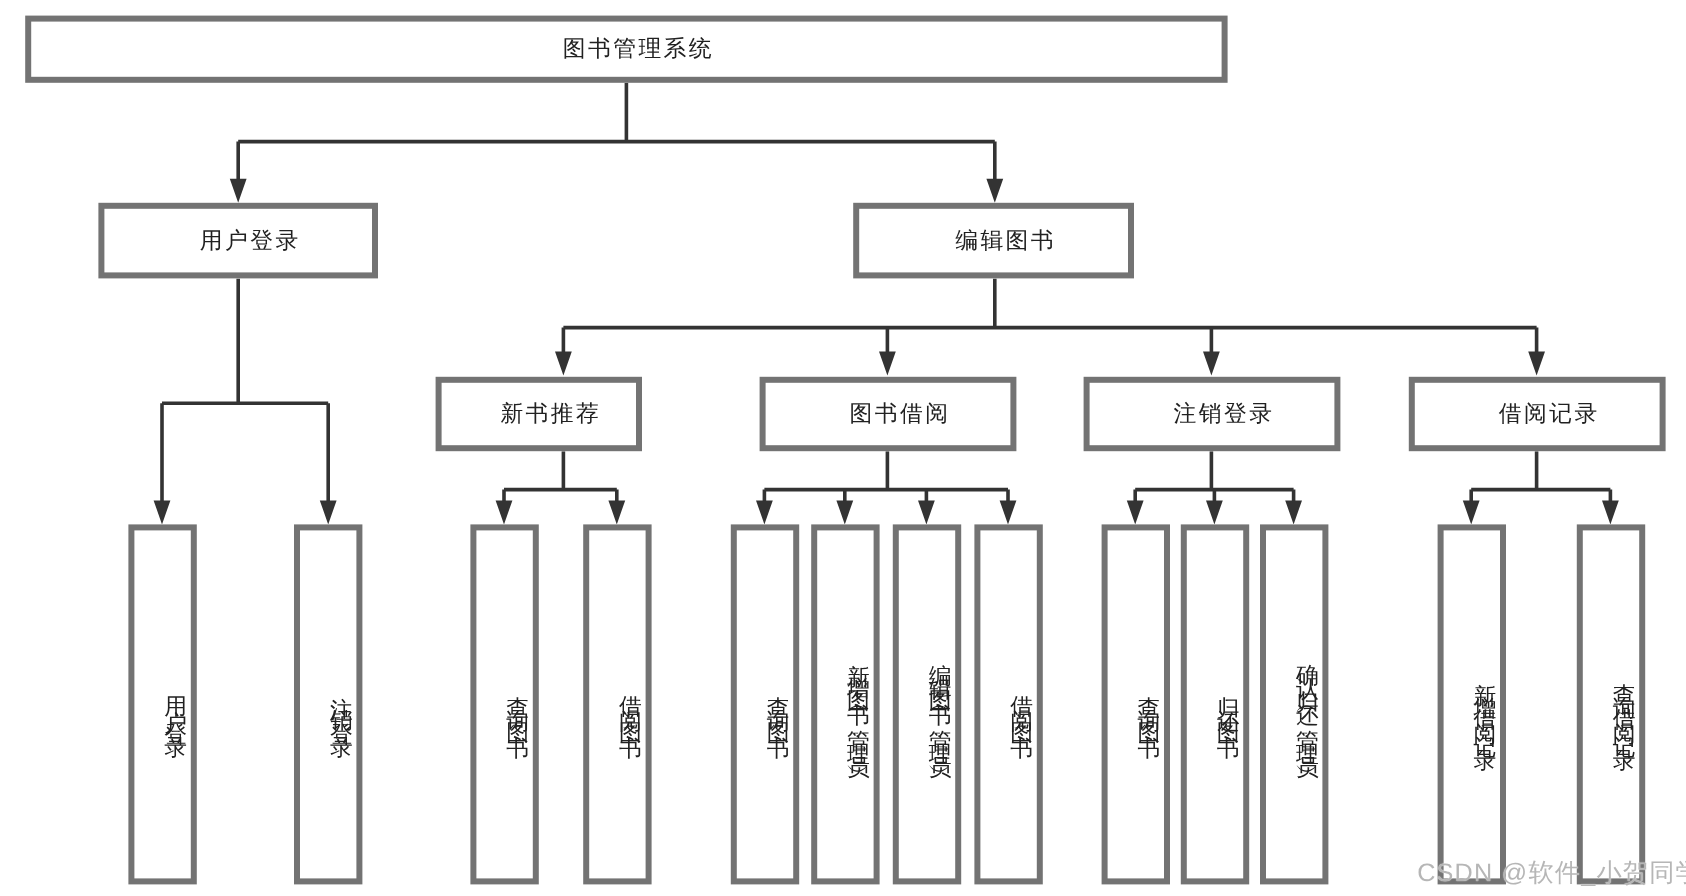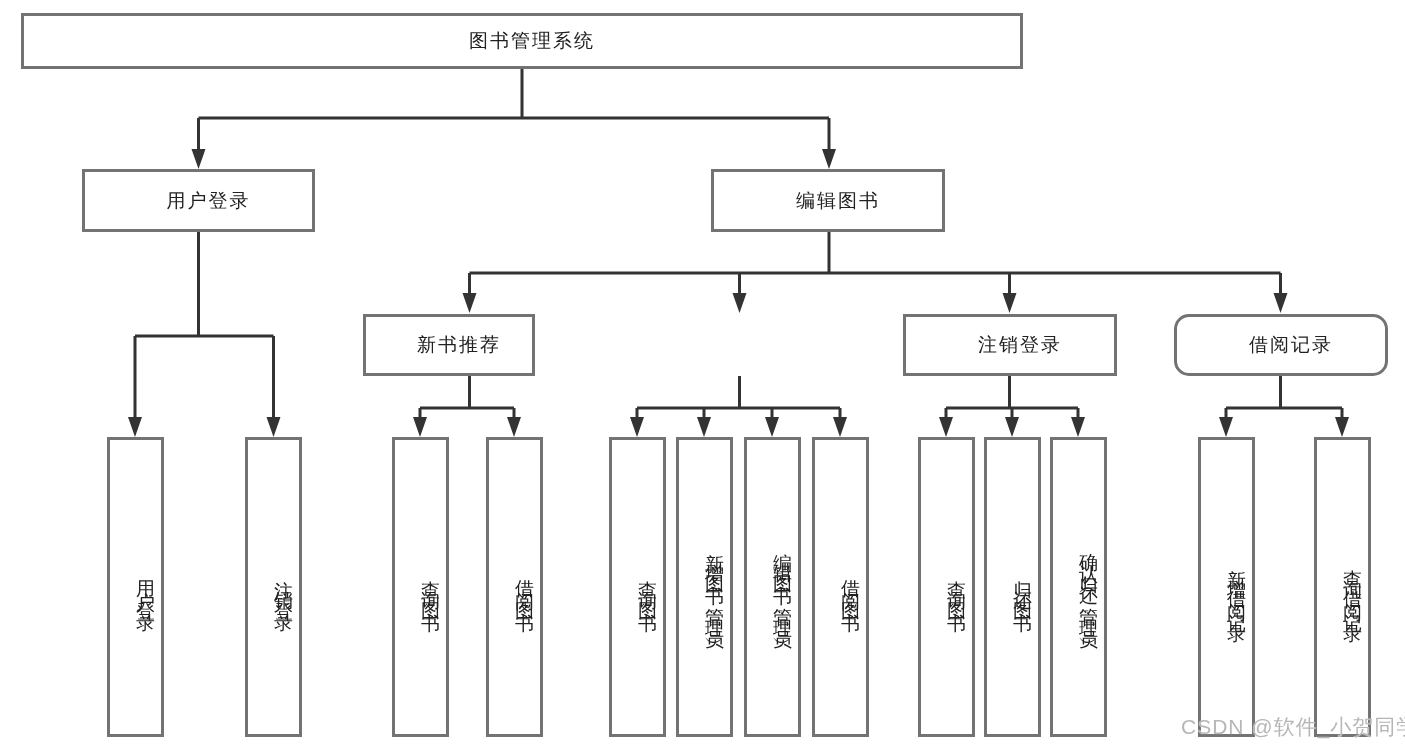--- a/index.html
+++ b/index.html
@@ -13,21 +13,21 @@
   }
   svg.connectors {
     position: absolute;
     left: 0; top: 0;
     width: 1405px; height: 747px;
     pointer-events: none;
   }
   .node {
     position: absolute;
     background: #ffffff;
-    border: 3px solid #737373;
+    border: 5px solid #737373;
     box-sizing: border-box;
     display: flex;
     align-items: center;
     justify-content: center;
     color: #212121;
     padding-left: 20px;
   }
   .hbox { font-size: 19px; letter-spacing: 2px; white-space: nowrap; }
   .vbox .vtext {
     writing-mode: vertical-rl;
@@ -82,24 +82,27 @@
   <div class="node hbox" style="left:82px; top:169px; width:233px; height:63px;">
     <span>用户登录</span>
   </div>
   <div class="node hbox" style="left:711px; top:169px; width:234px; height:63px;">
     <span>编辑图书</span>
   </div>
 
   <div class="node hbox" style="left:363px; top:314px; width:172px; height:62px;">
     <span>新书推荐</span>
   </div>
+  <div class="node hbox" style="left:633px; top:314px; width:214px; height:62px;">
+    <span>图书借阅</span>
+  </div>
   <div class="node hbox" style="left:903px; top:314px; width:214px; height:62px;">
     <span>注销登录</span>
   </div>
-  <div class="node hbox" style="left:1174px; top:314px; width:214px; height:62px;border-radius:15px;">
+  <div class="node hbox" style="left:1174px; top:314px; width:214px; height:62px;">
     <span>借阅记录</span>
   </div>
 
   <div class="node vbox" style="left:107px; top:437px; width:57px; height:300px;">
     <span class="vtext">用户登录</span>
   </div>
   <div class="node vbox" style="left:245px; top:437px; width:57px; height:300px;">
     <span class="vtext">注销登录</span>
   </div>
 

